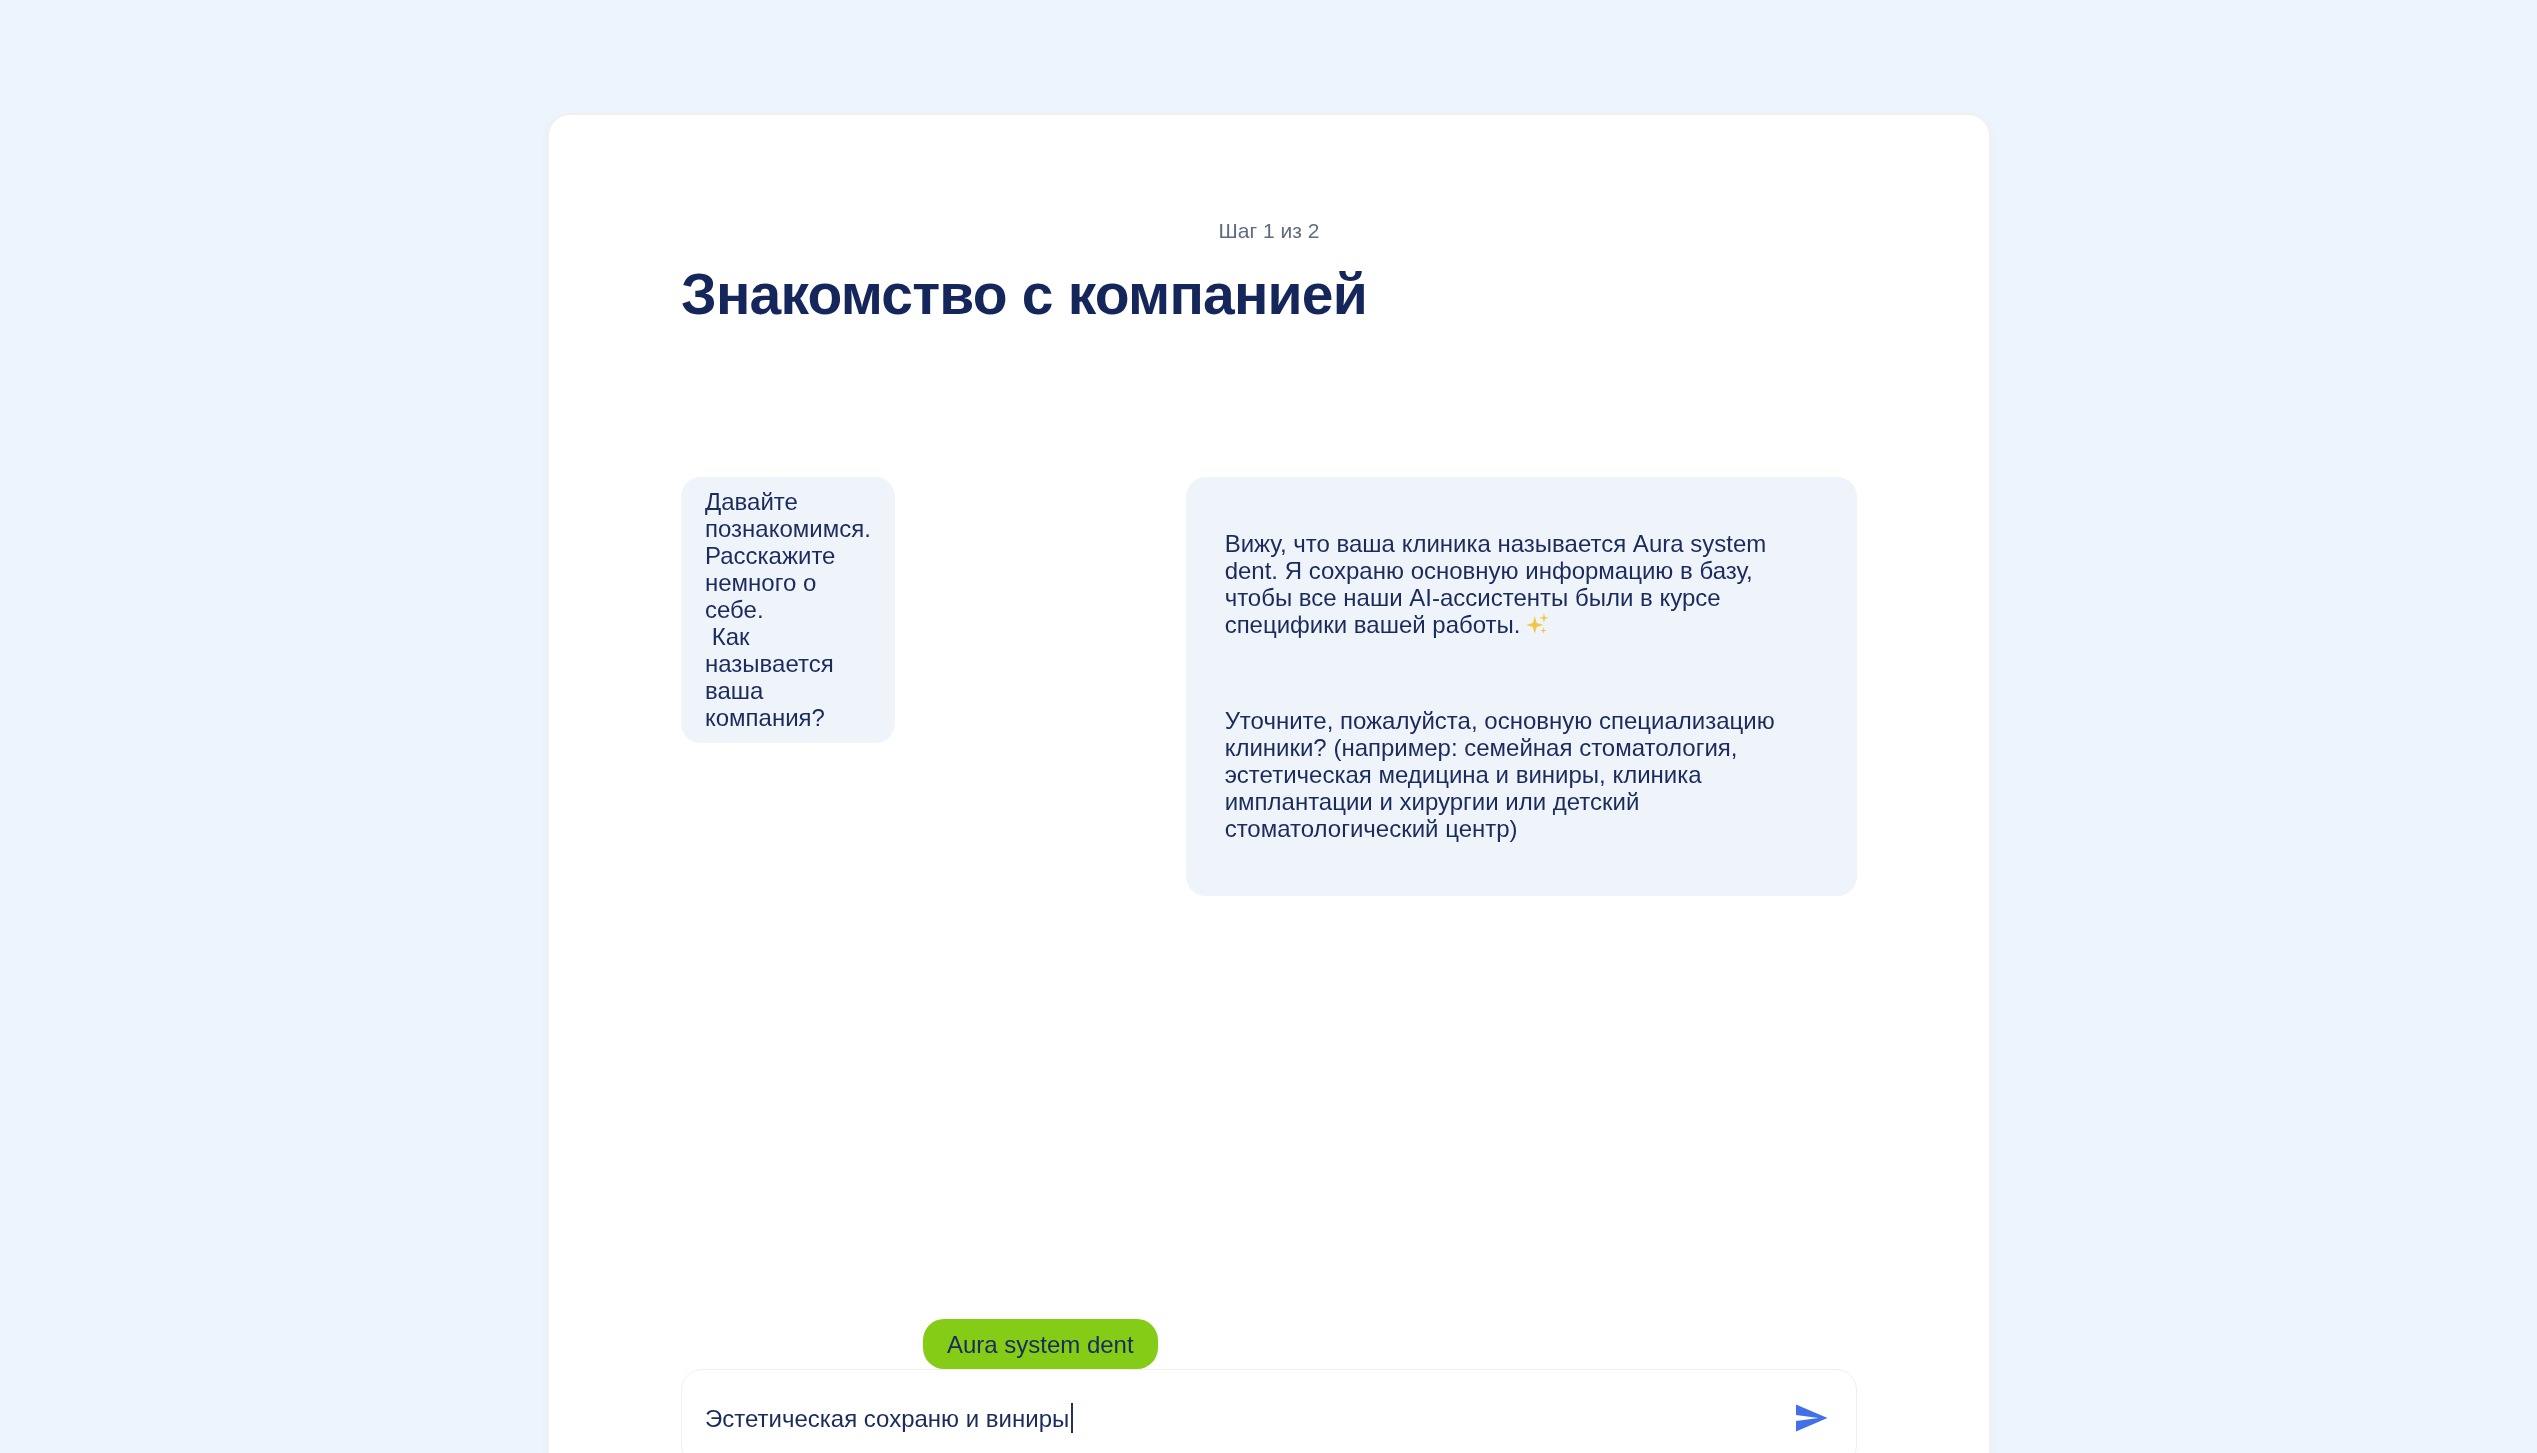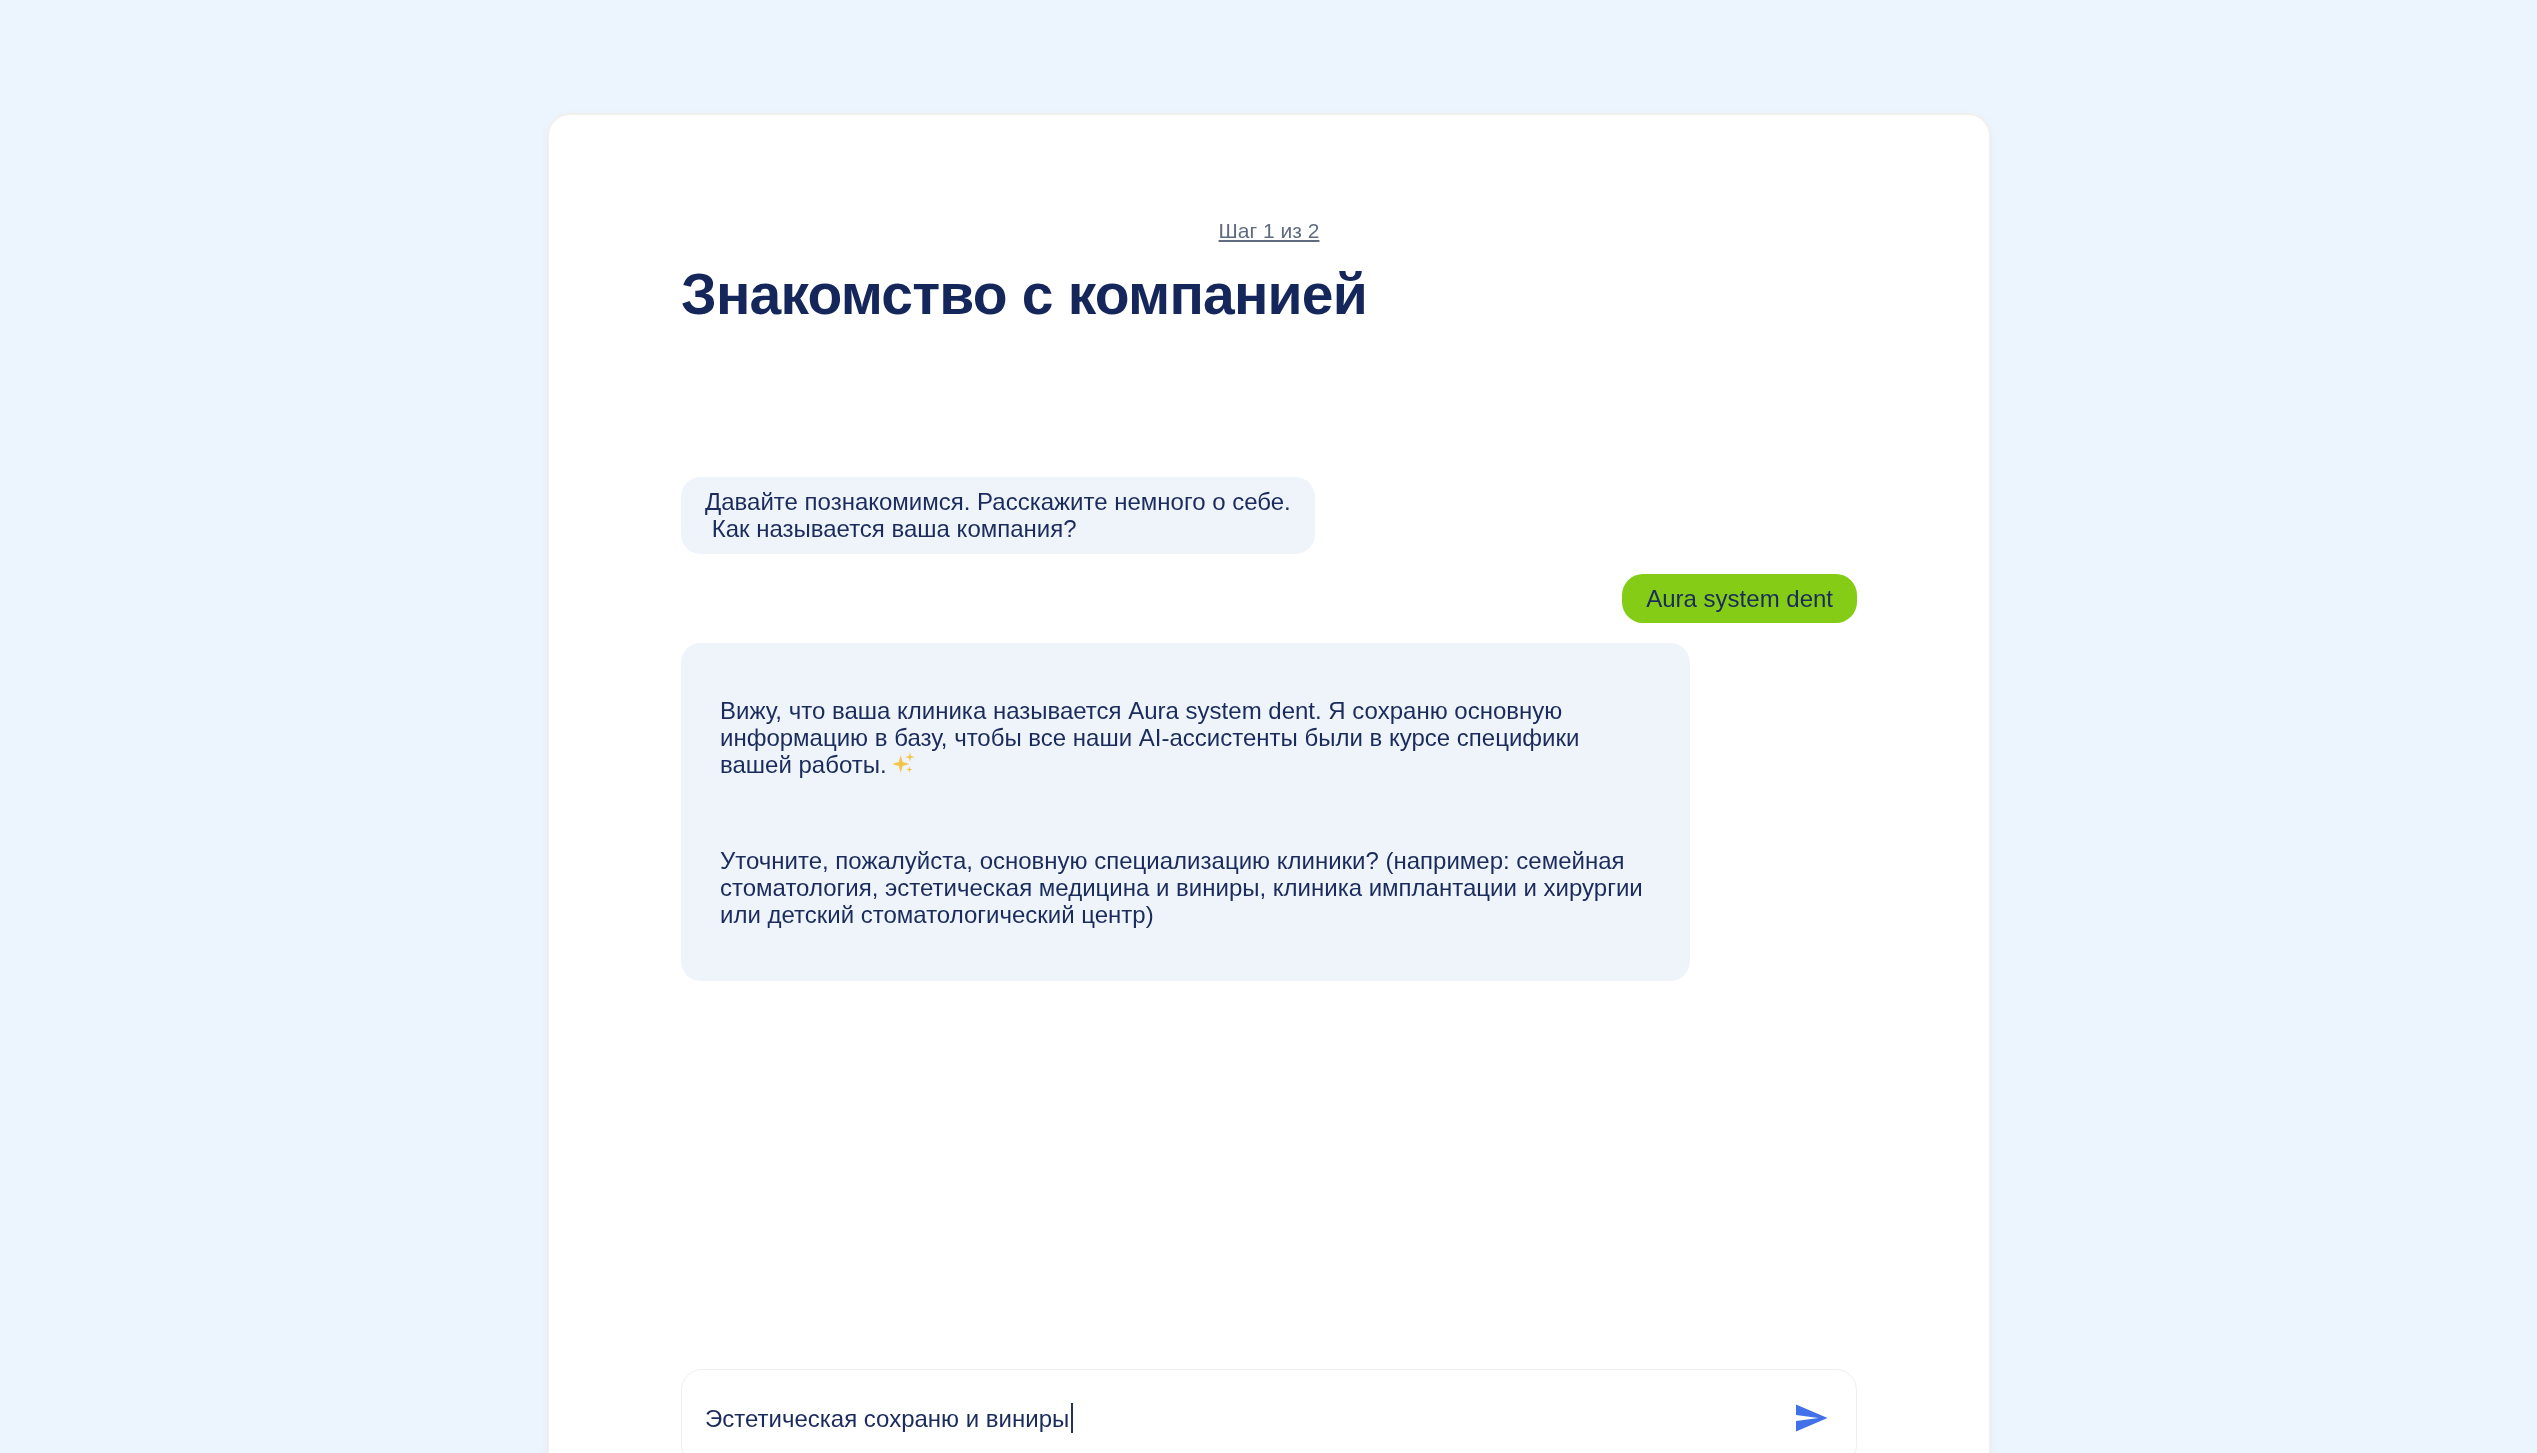--- a/index.html
+++ b/index.html
@@ -25,35 +25,34 @@
     padding: 103px 132px 42px;
     display: flex;
     flex-direction: column;
     box-shadow: 0 3px 10.6px rgba(30, 50, 90, 0.03);
   }
   .step-label {
     text-align: center;
     font-size: 21px;
     line-height: 26px;
     color: #5f6b7e;
-    text-decoration: underline;
   }
   .page-title {
     font-size: 57px;
     line-height: 64px;
     font-weight: 700;
     letter-spacing: -0.8px;
     color: #15265b;
     margin-top: 18px;
   }
   .chat {
     margin-top: 113px;
     display: flex;
-    flex-direction: column;
-    gap: 20px;
+    flex-direction: row;
+    gap: 28px;
     flex: 1 1 auto;
     min-height: 0;
   }
   .msg {
     max-width: 1009px;
     padding: 11.3px 24px;
     font-size: 24px;
     line-height: 27px;
     border-radius: 19.7px;
   }

